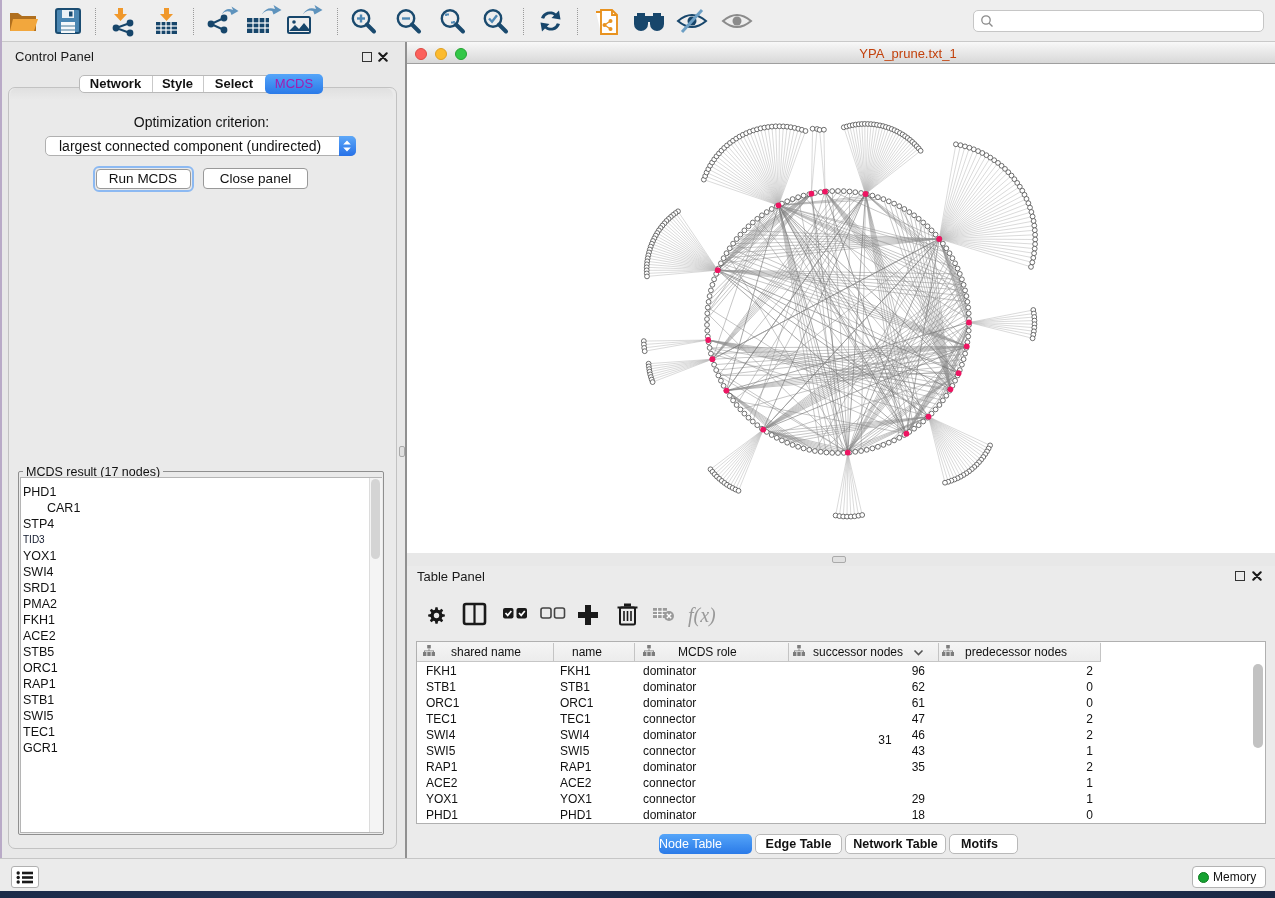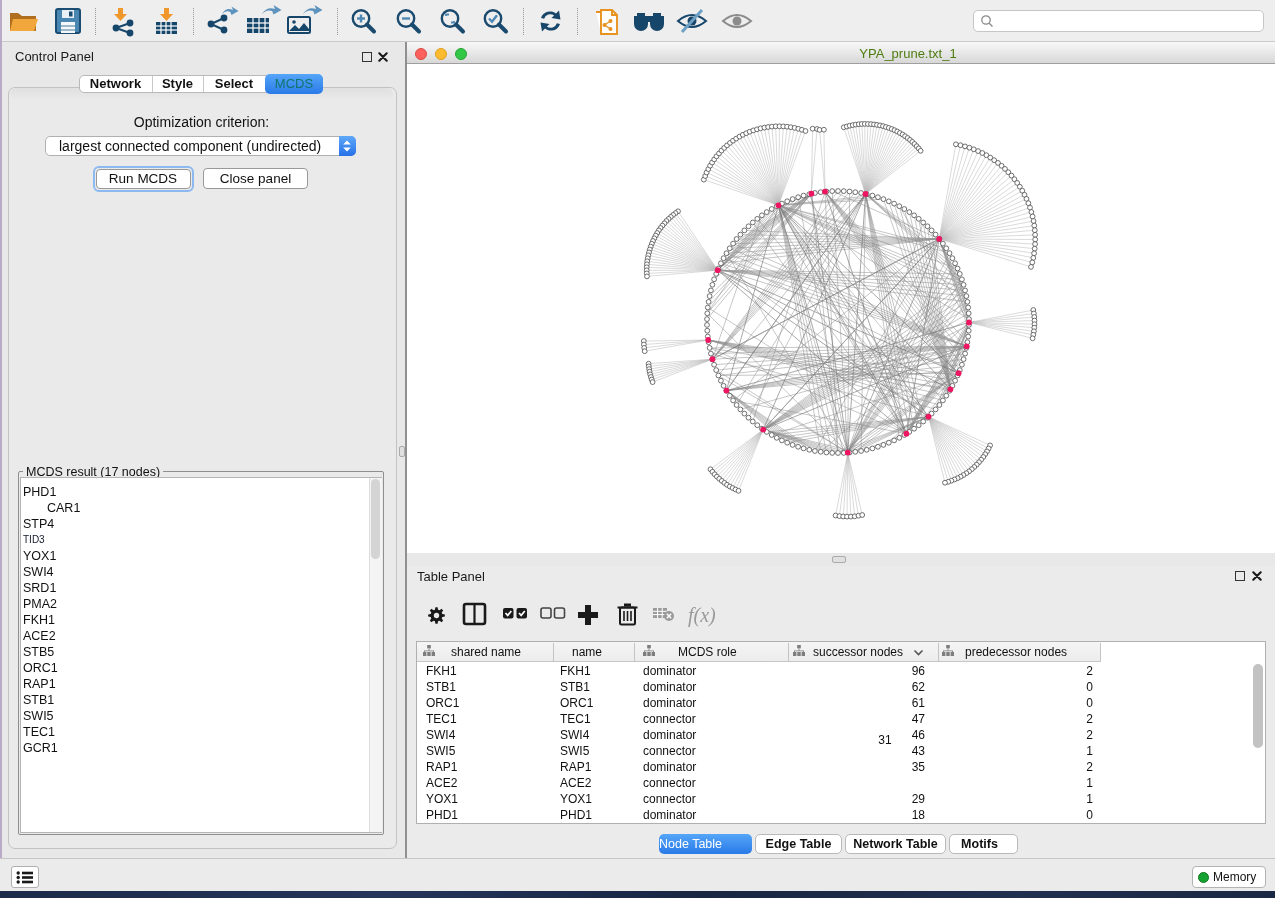--- a/index.html
+++ b/index.html
@@ -155,21 +155,21 @@
   </svg>
 <div class="abs" style="left:8px;top:87px;width:387px;height:760px;background:#eaeaea;border:1px solid #c2c2c2;border-radius:7px;"></div>
 <div class="abs" style="left:10px;top:88px;width:383px;height:12px;background:linear-gradient(#e0e0e0,#eaeaea);border-radius:7px 7px 0 0;"></div>
 <div class="abs" style="left:79px;top:75px;width:244px;height:18px;background:#fff;border:1px solid #b9b9b9;border-radius:5px;box-sizing:border-box;"></div>
 <div class="tx" style="left:79px;top:75px;width:73px;height:18px;line-height:18px;text-align:center;font-size:13px;color:#111;font-weight:bold;">Network</div>
 <div class="abs" style="left:152px;top:76px;width:0;height:16px;border-left:1px solid #c9c9c9;"></div>
 <div class="tx" style="left:152px;top:75px;width:51px;height:18px;line-height:18px;text-align:center;font-size:13px;color:#111;font-weight:bold;">Style</div>
 <div class="abs" style="left:203px;top:76px;width:0;height:16px;border-left:1px solid #c9c9c9;"></div>
 <div class="tx" style="left:203px;top:75px;width:62px;height:18px;line-height:18px;text-align:center;font-size:13px;color:#111;font-weight:bold;">Select</div>
 <div class="abs" style="left:265px;top:74px;width:58px;height:20px;background:linear-gradient(#55a5f9,#2a7ae8);border-radius:5px;"></div>
-<div class="tx" style="left:265px;top:74px;width:58px;height:20px;line-height:20px;text-align:center;font-size:13px;color:#0f766e;">MCDS</div>
+<div class="tx" style="left:265px;top:74px;width:58px;height:20px;line-height:20px;text-align:center;font-size:13px;color:#a21caf;">MCDS</div>
 <div class="tx" style="left:0px;top:114px;width:403px;text-align:center;font-size:14px;color:#111;">Optimization criterion:</div>
 <div class="abs" style="left:45px;top:136px;width:311px;height:20px;background:#fff;border:1px solid #b0b0b0;border-radius:5px;box-sizing:border-box;"></div>
 <div class="tx" style="left:59px;top:136px;height:16px;line-height:20px;font-size:14px;color:#111;">largest connected component (undirected)</div>
 <div class="abs" style="left:339px;top:136px;width:17px;height:20px;background:linear-gradient(#5ea8f8,#2671e8);border-radius:0 5px 5px 0;"></div>
 <svg class="abs" style="left:341px;top:139px" width="12" height="14" viewBox="0 0 12 14">
     <path d="M2.2 5.4 L6 1.6 L9.8 5.4 z M2.2 8.6 L6 12.4 L9.8 8.6 z" fill="#fff"></path>
   </svg>
 <div class="abs" style="left:92.5px;top:165.5px;width:101px;height:26px;border:2px solid #8cb9f2;border-radius:6px;box-sizing:border-box;"></div>
 <div class="abs" style="left:95.5px;top:168.5px;width:95px;height:20px;background:#fff;border:1px solid #999;border-radius:4px;box-sizing:border-box;"></div>
 <div class="tx" style="left:95px;top:168px;width:96px;height:21px;line-height:21px;text-align:center;font-size:13.5px;color:#111;">Run MCDS</div>
@@ -196,21 +196,21 @@
 <div class="tx" style="left:23px;top:692px;font-size:12.5px;height:16px;line-height:16px;color:#111;">STB1</div>
 <div class="tx" style="left:23px;top:708px;font-size:12.5px;height:16px;line-height:16px;color:#111;">SWI5</div>
 <div class="tx" style="left:23px;top:724px;font-size:12.5px;height:16px;line-height:16px;color:#111;">TEC1</div>
 <div class="tx" style="left:23px;top:740px;font-size:12.5px;height:16px;line-height:16px;color:#111;">GCR1</div>
 <div class="abs" style="left:405px;top:42px;width:1.5px;height:816px;background:#909090;"></div>
 <div class="abs" style="left:399px;top:446px;width:6px;height:11px;background:#e0e0e0;border:1px solid #aaa;border-radius:2px;box-sizing:border-box;"></div>
 <div class="abs" style="left:407px;top:42px;width:868px;height:22px;background:linear-gradient(#f8f8f8,#d8d8d8);border-bottom:1px solid #9f9f9f;box-sizing:border-box;"></div>
 <div class="abs" style="left:414.5px;top:47.5px;width:12px;height:12px;border-radius:6px;background:#fc605c;border:0.5px solid #dd4b44;box-sizing:border-box;"></div>
 <div class="abs" style="left:434.5px;top:47.5px;width:12px;height:12px;border-radius:6px;background:#fcbb2e;border:0.5px solid #dfa023;box-sizing:border-box;"></div>
 <div class="abs" style="left:454.5px;top:47.5px;width:12px;height:12px;border-radius:6px;background:#33c748;border:0.5px solid #25a333;box-sizing:border-box;"></div>
-<div class="tx" style="left:808px;top:46px;width:200px;text-align:center;font-size:13px;color:#4d7c0f;">YPA_prune.txt_1</div>
+<div class="tx" style="left:808px;top:46px;width:200px;text-align:center;font-size:13px;color:#c2410c;">YPA_prune.txt_1</div>
 <div class="abs" style="left:407px;top:64px;width:868px;height:489px;background:#fff;overflow:hidden;">
 <svg width="868" height="489" viewBox="0 0 868 489" xmlns="http://www.w3.org/2000/svg" style="position:absolute;left:0;top:0">
 <g stroke="#7b7b7b" stroke-width="0.5" opacity="0.85">
 <line x1="371.5" y1="141.3" x2="554.9" y2="215.3"></line>
 <line x1="371.5" y1="141.3" x2="556.6" y2="220.8"></line>
 <line x1="371.5" y1="141.3" x2="558.1" y2="226.4"></line>
 <line x1="371.5" y1="141.3" x2="559.4" y2="232.1"></line>
 <line x1="371.5" y1="141.3" x2="436.8" y2="388.9"></line>
 <line x1="371.5" y1="141.3" x2="431" y2="389"></line>
 <line x1="371.5" y1="141.3" x2="425.2" y2="388.9"></line>

